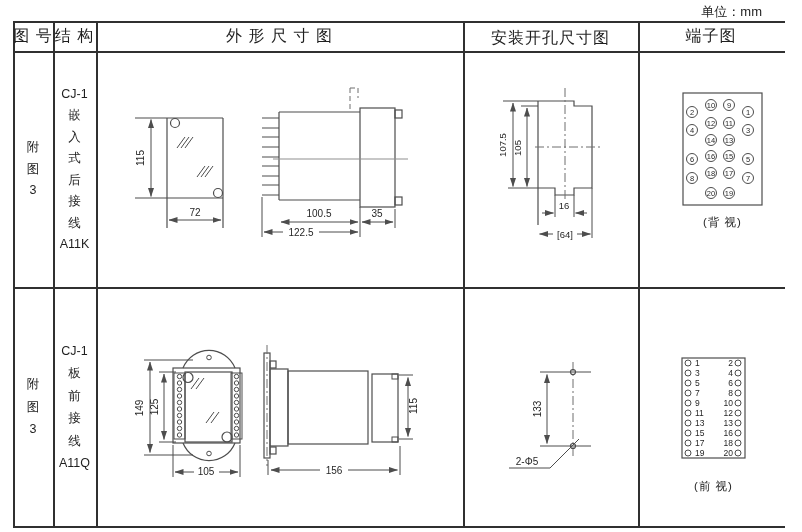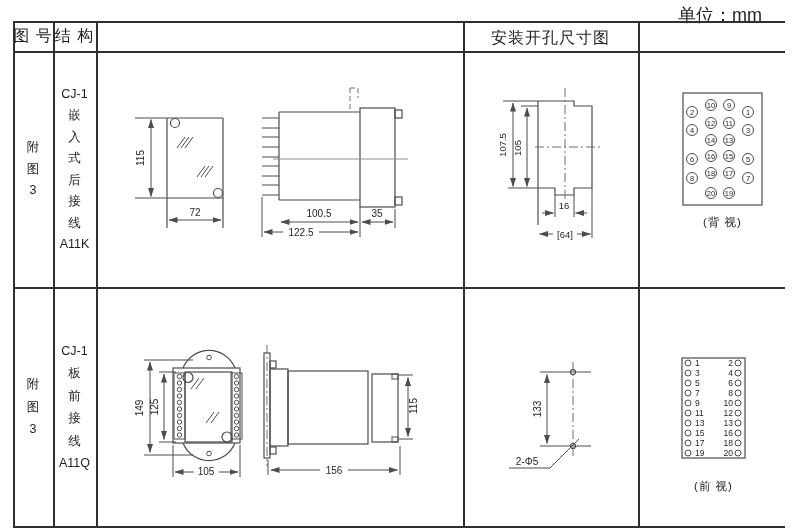--- a/index.html
+++ b/index.html
@@ -5,21 +5,21 @@
   html,body{margin:0;padding:0;background:#fff;}
   body{font-family:"Liberation Sans","DejaVu Sans",sans-serif;color:#262626;}
   .page{position:relative;width:802px;height:532px;background:#ffffff;overflow:hidden;}
   .hline{position:absolute;background:#303030;height:2px;}
   .vline{position:absolute;background:#303030;width:2px;}
   .cell{position:absolute;display:flex;align-items:center;justify-content:center;
         font-size:16px;letter-spacing:1px;color:#1f1f1f;}
   .vstack{position:absolute;display:flex;flex-direction:column;align-items:center;
           justify-content:center;font-size:12.5px;color:#1f1f1f;}
   .vstack div{line-height:12.5px;}
-  .unit{position:absolute;top:3px;right:40px;font-size:18px;color:#1f1f1f;}
+  .unit{position:absolute;top:3px;right:40px;font-size:13px;color:#1f1f1f;}
   svg{position:absolute;overflow:visible;}
   svg .ln{stroke:#4d4d4d;stroke-width:1.2;fill:none;}
   svg .thin{stroke:#4d4d4d;stroke-width:1;fill:none;}
   svg .cl{stroke:#8f8f8f;stroke-width:1;fill:none;}
   svg .dd{stroke:#6f6f6f;stroke-width:1;fill:none;stroke-dasharray:9 3 2 3;}
   svg .dash{stroke:#6f6f6f;stroke-width:1;fill:none;stroke-dasharray:5 3;}
   svg .dim{stroke:#4d4d4d;stroke-width:1;fill:none;}
   svg text{font-family:"Liberation Sans","DejaVu Sans",sans-serif;fill:#262626;font-size:10px;}
   svg text.small{font-size:7.5px;}
   svg text.med{font-size:8.5px;}
@@ -46,21 +46,23 @@
   <div class="hline" style="left:13px;top:287px;width:772px;"></div>
   <div class="hline" style="left:13px;top:526px;width:772px;"></div>
   <div class="vline" style="left:13px;top:21px;height:507px;"></div>
   <div class="vline" style="left:53px;top:21px;height:507px;"></div>
   <div class="vline" style="left:96px;top:21px;height:507px;"></div>
   <div class="vline" style="left:463px;top:21px;height:507px;"></div>
   <div class="vline" style="left:638px;top:21px;height:507px;"></div>
 
   <div class="cell" style="left:13px;top:21px;width:40px;height:30px;">图 号</div>
   <div class="cell" style="left:53px;top:21px;width:43px;height:30px;border-radius:7px;">结 构</div>
+  <div class="cell" style="left:96px;top:21px;width:367px;height:30px;">外 形 尺 寸 图</div>
   <div class="cell" style="left:463px;top:21px;width:175px;height:34px;">安装开孔尺寸图</div>
+  <div class="cell" style="left:638px;top:21px;width:146px;height:30px;">端子图</div>
 
   <div class="vstack" style="left:13px;top:51px;width:40px;height:236px;gap:9px;">
     <div>附</div>
     <div>图</div>
     <div>3</div>
   </div>
   <div class="vstack" style="left:53px;top:51px;width:43px;height:236px;gap:9px;">
     <div>CJ-1</div>
     <div>嵌</div>
     <div>入</div>

